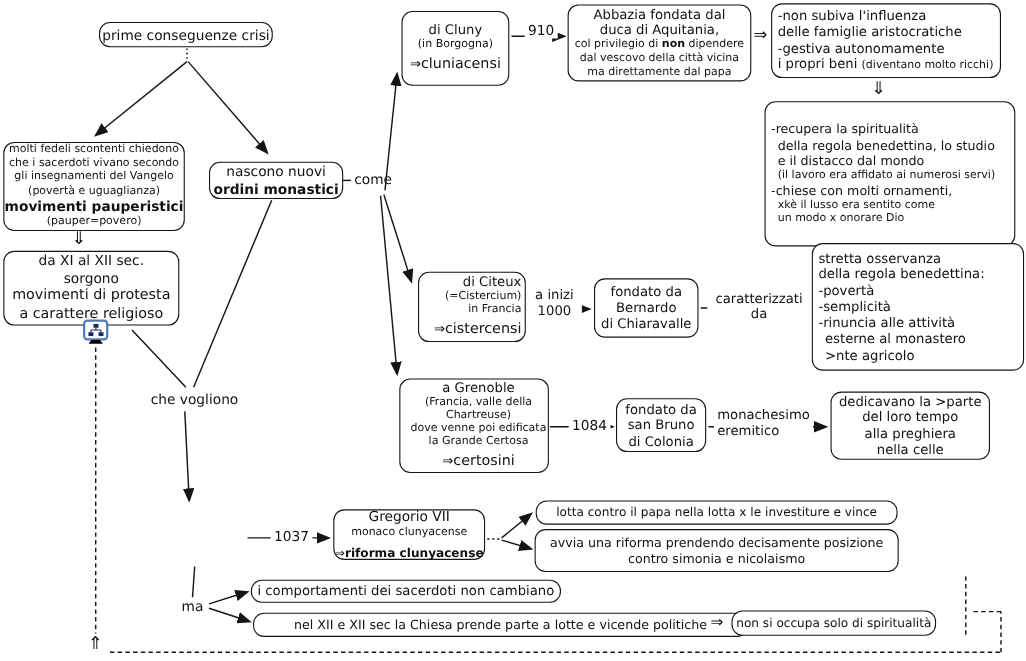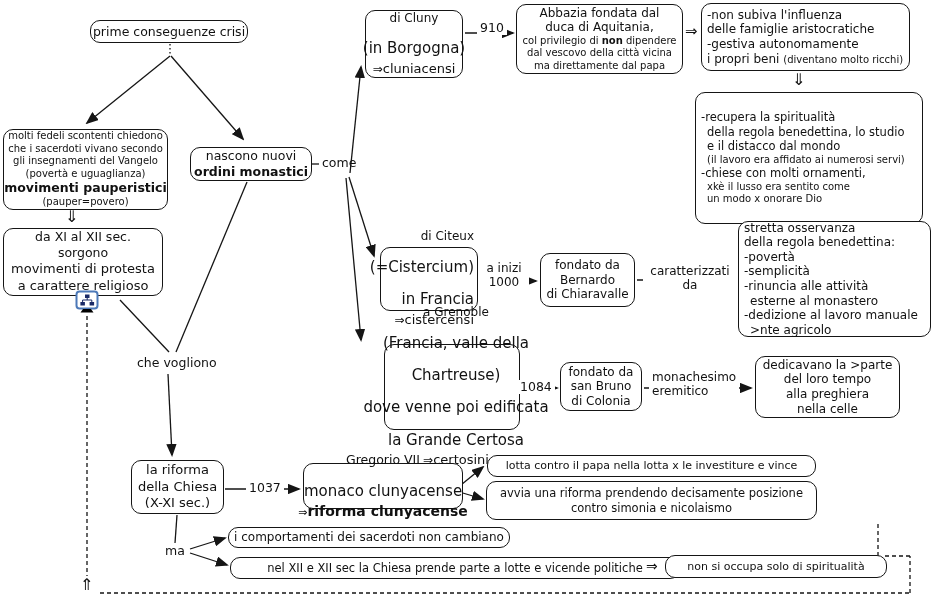--- a/index.html
+++ b/index.html
@@ -5,21 +5,21 @@
   html,body{margin:0;padding:0;background:#fff;}
   .canvas{position:relative;width:933px;height:601px;background:#fff;overflow:hidden;
           font-family:"DejaVu Sans",sans-serif;color:#111;}
   svg.wires{position:absolute;left:0;top:0;z-index:1;}
   .node{position:absolute;z-index:2;background:#fff;border:1.5px solid #151515;border-radius:10px;
         box-sizing:border-box;display:flex;flex-direction:column;justify-content:center;
         align-items:center;text-align:center;padding:2px 3px;}
   .node.la{align-items:flex-start;text-align:left;padding-left:5px;padding-right:4px;}
   .ln{white-space:nowrap;}
   .t10{font-size:10px;line-height:1.25;}
-  .t105{font-size:15px;line-height:1.22;margin-top:14px;}
+  .t105{font-size:10px;line-height:1.22;}
   .t11{font-size:11px;line-height:1.25;}
   .t115{font-size:11.5px;line-height:1.26;}
   .t12{font-size:12px;line-height:1.22;}
   .t125{font-size:12.5px;line-height:1.28;}
   .b{font-weight:bold;}
   .b125{font-size:12.5px;font-weight:bold;line-height:1.3;}
   .b13{font-size:13px;font-weight:normal;line-height:1.3;}
   .ind{margin-left:6px;}
   .lbl{position:absolute;z-index:3;font-size:12.5px;line-height:1.15;white-space:nowrap;}
   .lbl.bg{background:#fff;padding:0 3px;}
@@ -147,25 +147,24 @@
     <div class="ln t12">di Chiaravalle</div>
   </div>
 
   <div class="node la" style="left:738px;top:221px;width:193px;height:116px;">
     <div class="ln t12">stretta osservanza</div>
     <div class="ln t12">della regola benedettina:</div>
     <div class="ln t12">-povertà</div>
     <div class="ln t12">-semplicità</div>
     <div class="ln t12">-rinuncia alle attività</div>
     <div class="ln t12 ind">esterne al monastero</div>
-    <div class="ln t12">-dedizione al lavoro manuale</div>
     <div class="ln t12 ind">&gt;nte agricolo</div>
   </div>
 
-  <div class="node" style="left:384px;top:344px;width:136px;height:86px;padding-left:11px;">
+  <div class="node" style="left:363px;top:344px;width:136px;height:86px;padding-left:11px;">
     <div class="ln t12">a Grenoble</div>
     <div class="ln t105">(Francia, valle della</div>
     <div class="ln t105">Chartreuse)</div>
     <div class="ln t105">dove venne poi edificata</div>
     <div class="ln t105">la Grande Certosa</div>
     <div class="ln"><span class="t12">⇒</span><span class="b13">certosini</span></div>
   </div>
 
   <div class="node" style="left:560px;top:362px;width:82px;height:49px;">
     <div class="ln t12">fondato da</div>
@@ -173,50 +172,45 @@
     <div class="ln t12">di Colonia</div>
   </div>
 
   <div class="node" style="left:755px;top:356px;width:145px;height:62px;">
     <div class="ln t12">dedicavano la &gt;parte</div>
     <div class="ln t12">del loro tempo</div>
     <div class="ln t12">alla preghiera</div>
     <div class="ln t12">nella celle</div>
   </div>
 
-  <div class="node" style="left:131px;top:460px;width:93px;height:54px;">
-    <div class="ln b13">la riforma</div>
-    <div class="ln b13">della Chiesa</div>
-    <div class="ln b13">(X-XI sec.)</div>
-  </div>
-
-  <div class="node" style="left:303px;top:463px;width:160px;height:46px;">
+
+  <div class="node" style="left:303px;top:463px;width:138px;height:46px;">
     <div class="ln t125">Gregorio VII</div>
     <div class="ln t105">monaco clunyacense</div>
-    <div class="ln"><span class="t11">⇒</span><span class="b" style="font-size:14px;">riforma clunyacense</span></div>
+    <div class="ln"><span class="t11">⇒</span><span class="b" style="font-size:11px;">riforma clunyacense</span></div>
   </div>
 
   <div class="node" style="left:486px;top:481px;width:331px;height:39px;">
     <div class="ln t115">avvia una riforma prendendo decisamente posizione</div>
     <div class="ln t115">contro simonia e nicolaismo</div>
   </div>
 
   <div class="node" style="left:487px;top:455px;width:329px;height:22px;">
     <div class="ln t11">lotta contro il papa nella lotta x le investiture e vince</div>
   </div>
 
   <div class="node" style="left:228px;top:527px;width:282px;height:21px;">
     <div class="ln t12">i comportamenti dei sacerdoti non cambiano</div>
   </div>
 
   <div class="node" style="left:230px;top:557px;width:450px;height:22px;">
     <div class="ln t115">nel XII e XII sec la Chiesa prende parte a lotte e vicende politiche</div>
   </div>
 
-  <div class="node" style="left:665px;top:555px;width:222px;height:23px;">
+  <div class="node" style="left:665px;top:555px;width:186px;height:23px;">
     <div class="ln t11">non si occupa solo di spiritualità</div>
   </div>
 
   <div class="lbl" style="left:322px;top:156px;">come</div>
   <div class="lbl bg" style="left:477px;top:21px;">910</div>
   <div class="lbl bg c" style="left:479px;top:262px;width:44px;font-size:12px;">
     <div>a inizi</div>
     <div>1000</div>
   </div>
   <div class="lbl bg c" style="left:643px;top:265px;width:88px;font-size:12px;">

